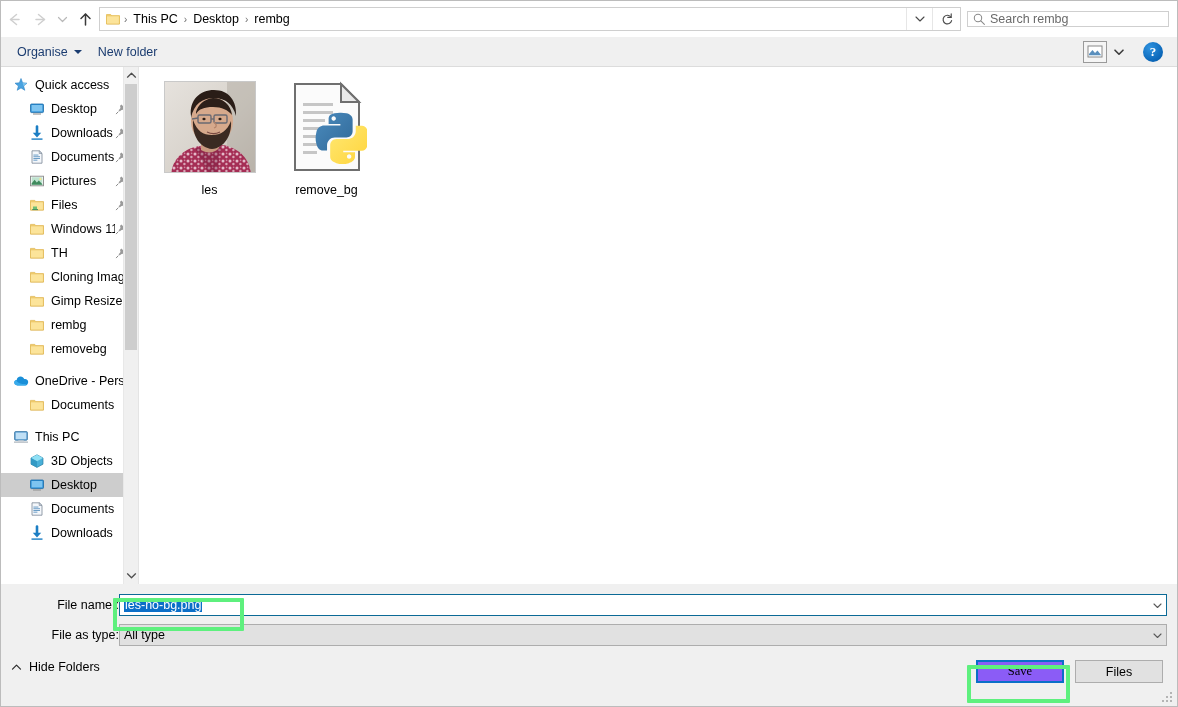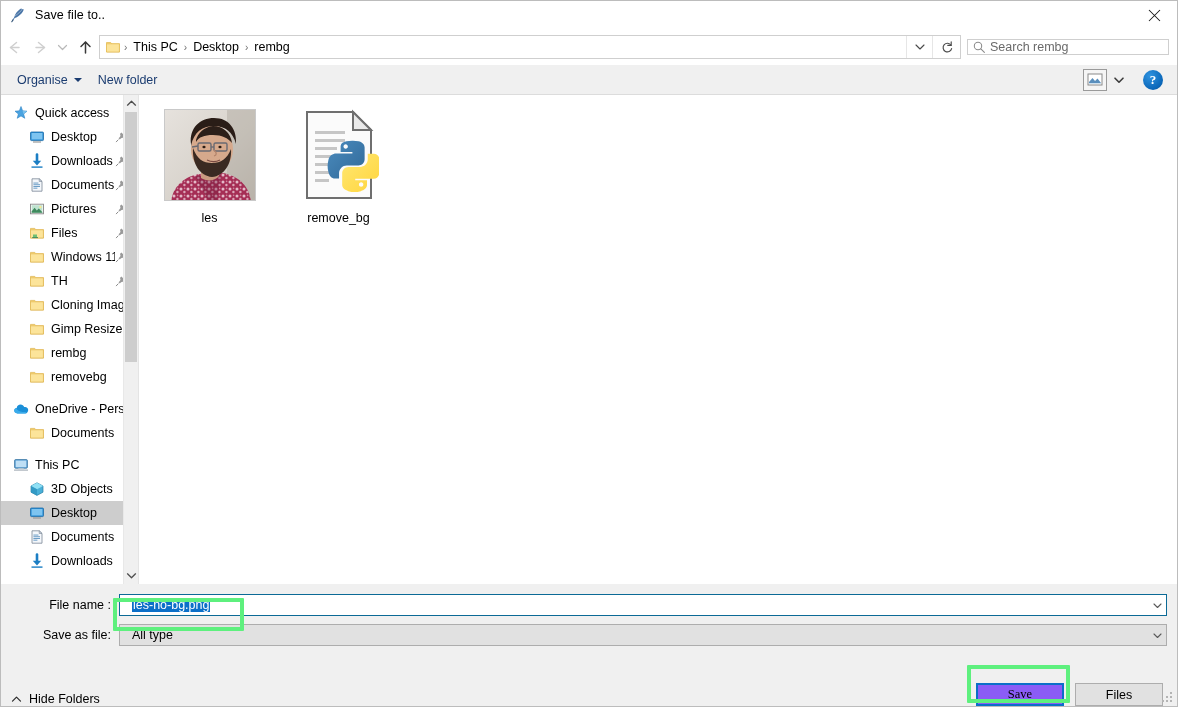--- a/index.html
+++ b/index.html
@@ -177,21 +177,21 @@
   .sb-thumb {
     position: absolute; top: 0; left: 1px; right: 1px;
     height: 55%; background: #cdcdcd; cursor: default;
   }
 
   
   .filepane {
     flex: 1 1 auto; background: #fff; position: relative;
     padding: 8px 0 0 14px;
     display: flex; flex-wrap: wrap; align-content: flex-start;
-    gap: 16px;
+    gap: 4px;
   }
   .file-item {
     width: 113px; padding-top: 4px;
     display: flex; flex-direction: column; align-items: center;
     cursor: default;
   }
   .file-thumb-wrap {
     width: 96px; height: 96px;
     display: flex; align-items: center; justify-content: center;
     margin-bottom: 8px;
@@ -206,49 +206,49 @@
     max-width: 108px; overflow: hidden; white-space: nowrap;
   }
 
   
   .footer { flex: 0 0 auto; background: #f0f0f0; }
   .form-row {
     display: flex; align-items: center;
     height: 26px; margin: 0;
   }
   .form-label {
-    flex: 0 0 118px; text-align: right; padding-right: 8px;
+    flex: 0 0 118px; text-align: right; 
     font-size: 12.5px; color: #000;
   }
   .input-outer {
     flex: 1 1 auto; margin-right: 10px; position: relative;
   }
   .combo {
     height: 22px; display: flex; align-items: center;
     background: #fff; border: 1px solid #0b6a96;
   }
   .combo.gray { background: #e1e1e1; border: 1px solid #adadad; }
   .combo-text {
-    flex: 1 1 auto; padding-left: 12px; font-size: 12.5px;
+    flex: 1 1 auto; padding-left: 4px; font-size: 12.5px;
     white-space: nowrap; overflow: hidden;
   }
   .combo-text .sel {
     background: #0b6fc8; color: #fff; padding: 1px 1px 2px 1px;
   }
   .combo-arrow {
     flex: 0 0 17px; height: 20px;
     display: flex; align-items: center; justify-content: center;
     cursor: default;
   }
 
   .row-filename { margin-top: 8px; }
   .row-type { margin-top: 4px; }
 
   .footer-bottom {
-    height: 46px; display: flex; align-items: flex-end;
+    height: 46px; display: flex; align-items: flex-start;
     padding: 0 14px 0 10px; margin-top: 12px;
   }
   .hide-folders {
     display: flex; align-items: center; gap: 7px;
     font-size: 12.5px; color: #000; cursor: default;
   }
   .btnrow { margin-left: auto; display: flex; align-items: center; gap: 11px; }
   .dlg-btn {
     width: 88px; height: 23px;
     display: flex; align-items: center; justify-content: center;
@@ -267,35 +267,20 @@
   #anno-save { left: 967px; top: 665px; width: 103px; height: 38px; }
 
   
   .grip { position: absolute; right: 3px; bottom: 2px; width: 12px; height: 12px; }
 </style>
 </head>
 <body>
 
 <div class="window">
 
-  <div class="titlebar">
-    <div class="tb-icon">
-      <svg width="16" height="16" viewBox="0 0 16 16">
-        <path d="M11.5 1.2c-2.2 1-4.6 3.3-6.1 6.1-.7 1.3-1.1 2.4-1.3 3.3l-1.6 2.2c-.3.4.3.9.6.5l1.7-2.2c.9-.2 2-.7 3.2-1.5 2.7-1.7 4.8-4.2 5.6-6.5.2-.6-.2-1.2-.8-1.2-.4 0-.8.1-1.3.3z" fill="#4a76a8"></path>
-        <path d="M12.6 1.9c-1.4 2-3.4 4-5.6 5.6-1 .7-1.9 1.3-2.7 1.7" stroke="#ffffff" stroke-width=".7" fill="none" opacity=".55"></path>
-        <path d="M3.1 12.9l-1.3 1.8" stroke="#2d4f73" stroke-width="1.1" fill="none" stroke-linecap="round"></path>
-      </svg>
-    </div>
-    <span class="tb-title">Save file to..</span>
-    <div class="tb-close">
-      <svg width="13" height="13" viewBox="0 0 13 13">
-        <path d="M1 1 L12 12 M12 1 L1 12" stroke="#1a1a1a" stroke-width="1.05" fill="none"></path>
-      </svg>
-    </div>
-  </div>
 
   <div class="navrow">
     <div class="navbtn">
       <svg width="17" height="17" viewBox="0 0 17 17">
         <path d="M10.5 3.5 L4.5 8.5 L10.5 13.5" stroke="#cfcfcf" stroke-width="1.5" fill="none" stroke-linecap="round" stroke-linejoin="round"></path>
         <path d="M4.6 8.5 H13" stroke="#cfcfcf" stroke-width="1.5" fill="none" stroke-linecap="round"></path>
       </svg>
     </div>
     <div class="navbtn">
       <svg width="17" height="17" viewBox="0 0 17 17">
@@ -694,21 +679,21 @@
           <div class="combo-arrow">
             <svg width="11" height="11" viewBox="0 0 11 11">
               <path d="M2 4 L5.5 7.5 L9 4" stroke="#5a5a5a" stroke-width="1.1" fill="none" stroke-linecap="round" stroke-linejoin="round"></path>
             </svg>
           </div>
         </div>
       </div>
     </div>
 
     <div class="form-row row-type">
-      <div class="form-label">Save as file:</div>
+      <div class="form-label">File as type:</div>
       <div class="input-outer">
         <div class="combo gray">
           <div class="combo-text">All type</div>
           <div class="combo-arrow">
             <svg width="11" height="11" viewBox="0 0 11 11">
               <path d="M2 4 L5.5 7.5 L9 4" stroke="#5a5a5a" stroke-width="1.1" fill="none" stroke-linecap="round" stroke-linejoin="round"></path>
             </svg>
           </div>
         </div>
       </div>

